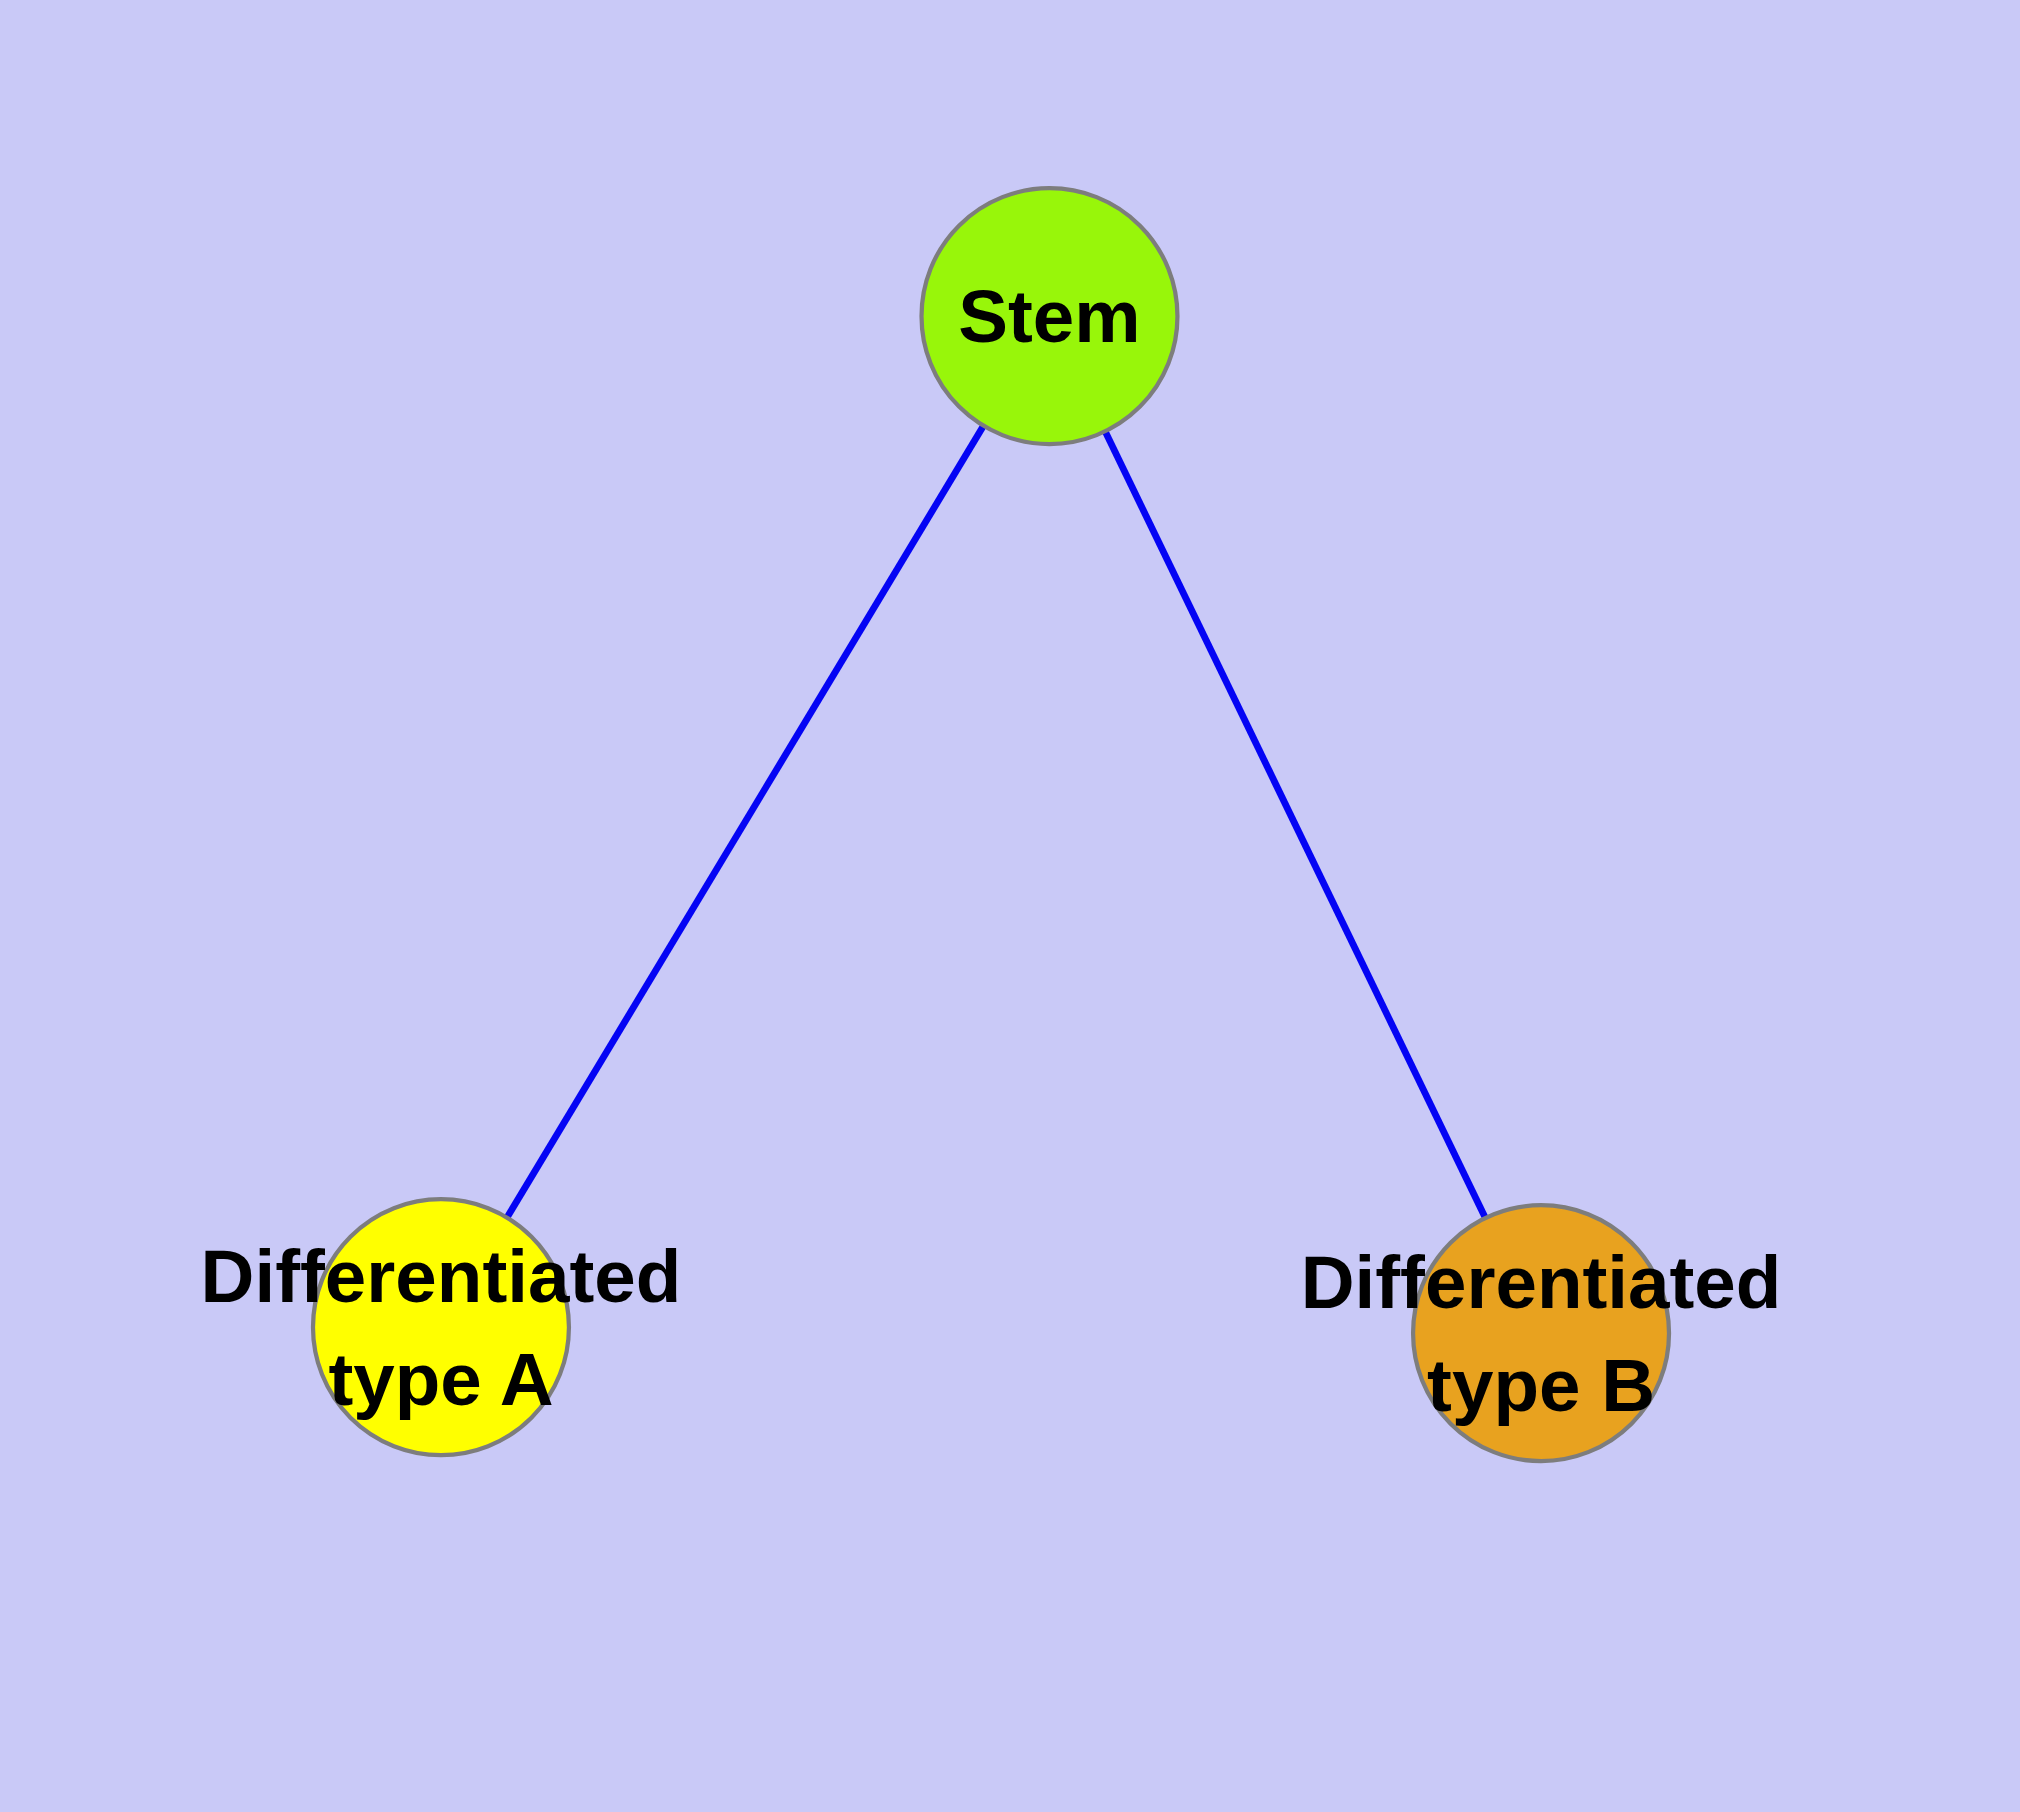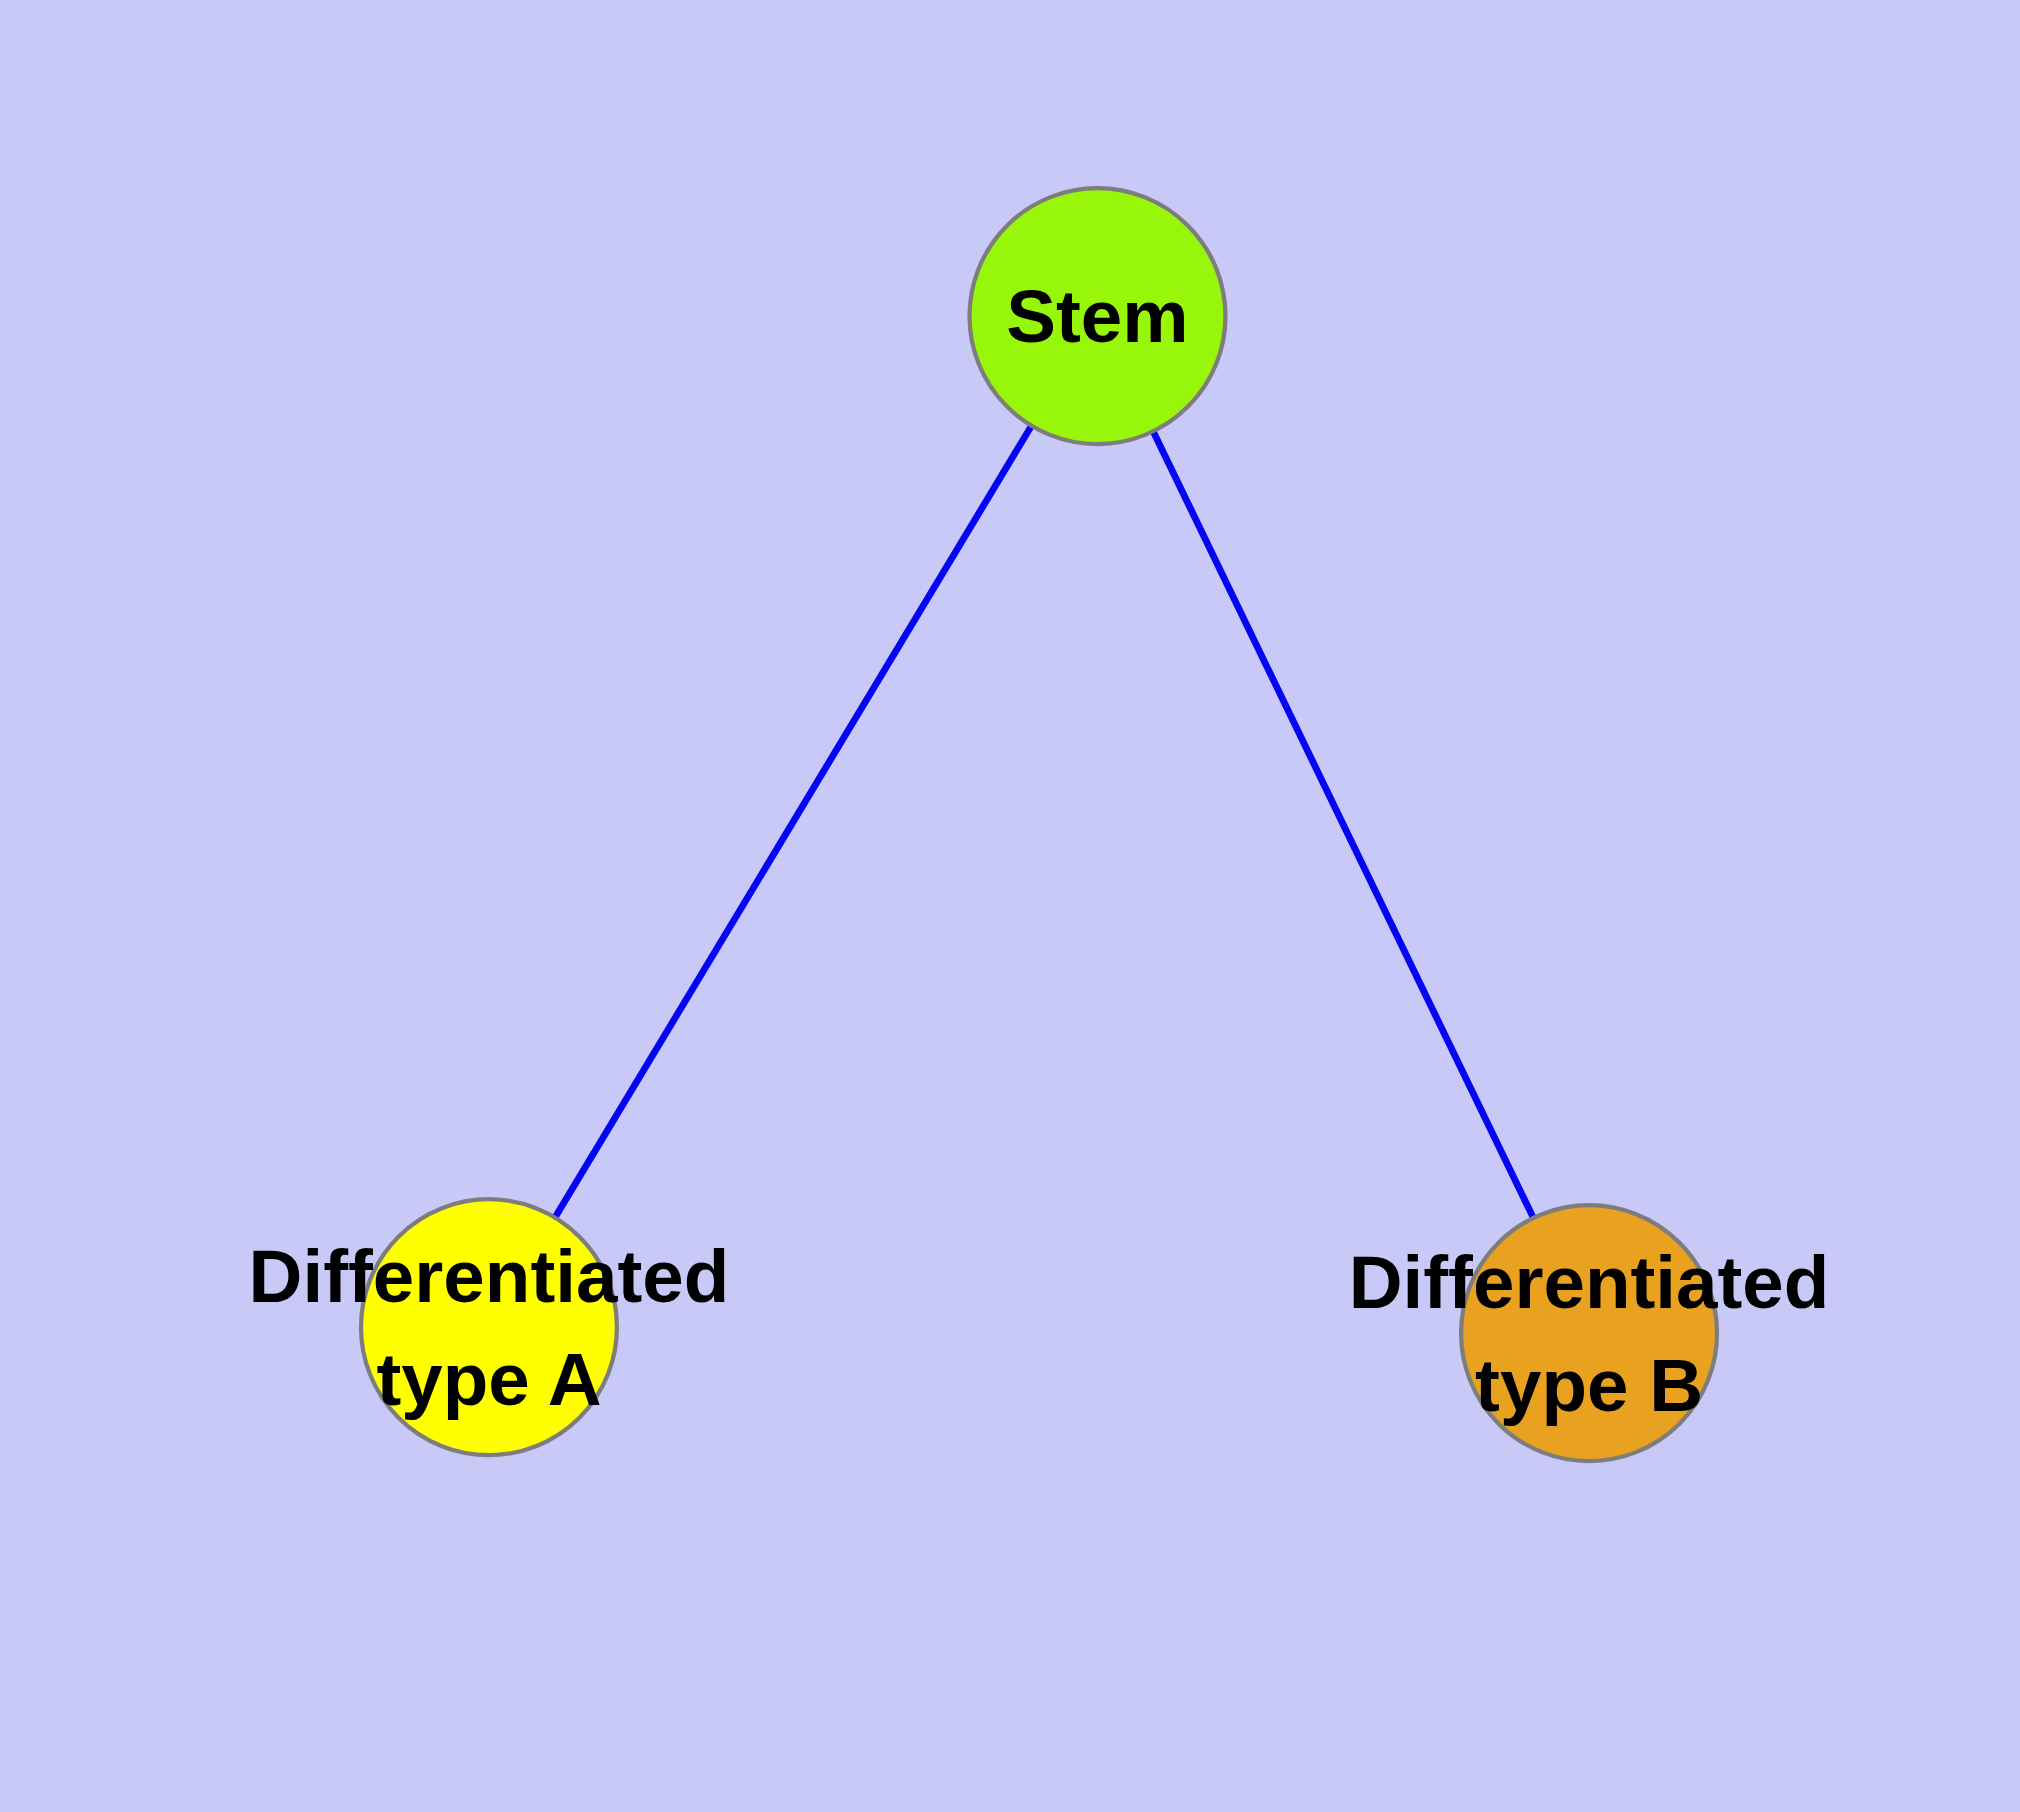--- a/index.html
+++ b/index.html
@@ -7,21 +7,20 @@
     padding: 0;
     width: 2021px;
     height: 1812px;
     overflow: hidden;
     background: #c9c9f7;
   }
   .diagram-wrap {
     position: relative;
     width: 1692px;
     height: 1812px;
-    padding-left: 48px;
   }
   svg {
     display: block;
     width: 2021px;
     height: 1812px;
   }
   .node-label {
     font-family: "Liberation Sans", "DejaVu Sans", sans-serif;
     font-weight: bold;
     font-size: 88px;

